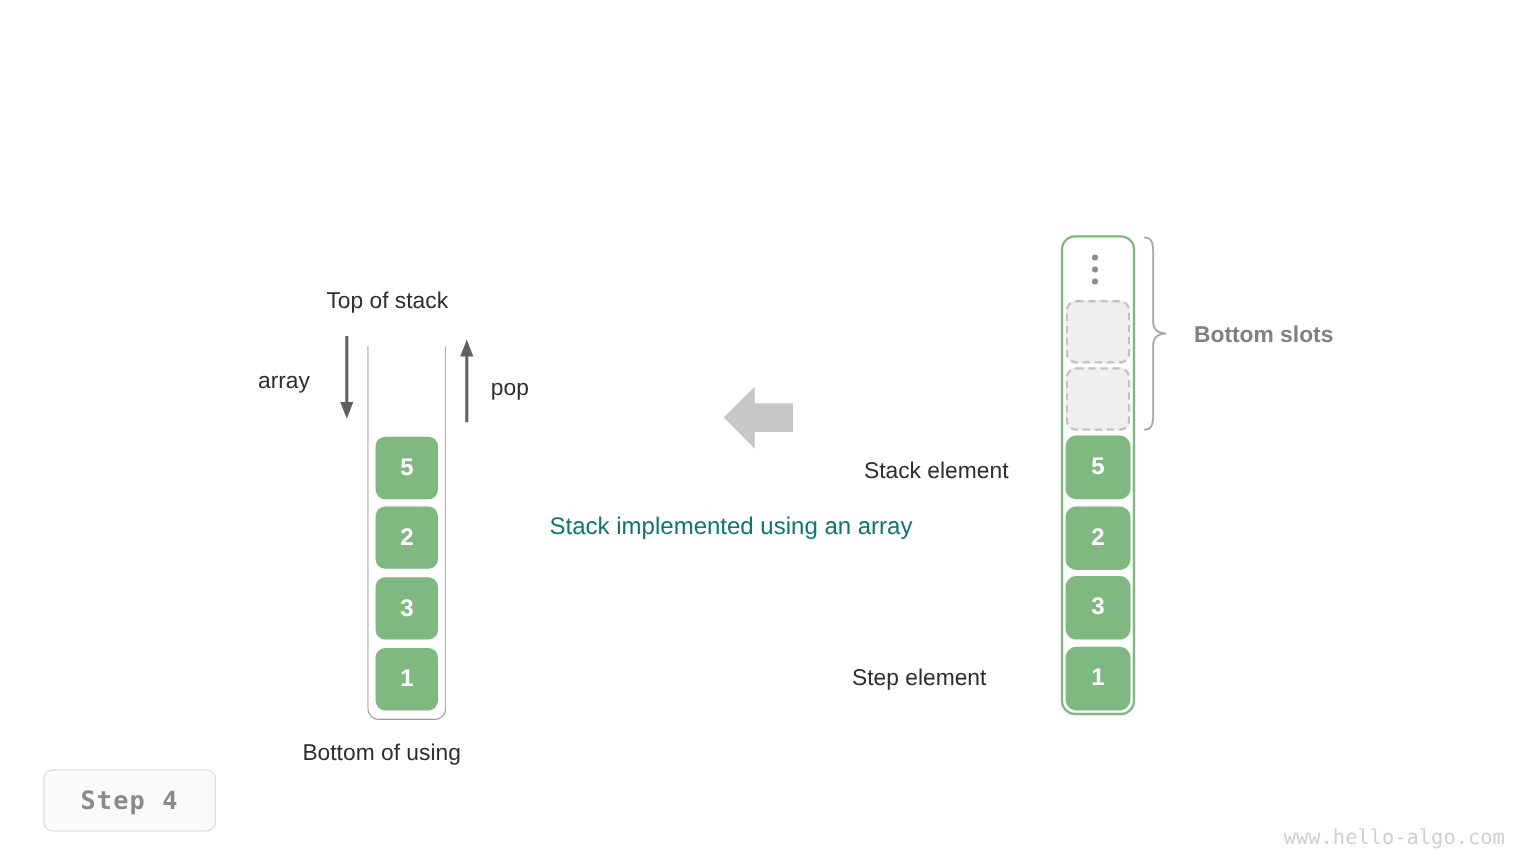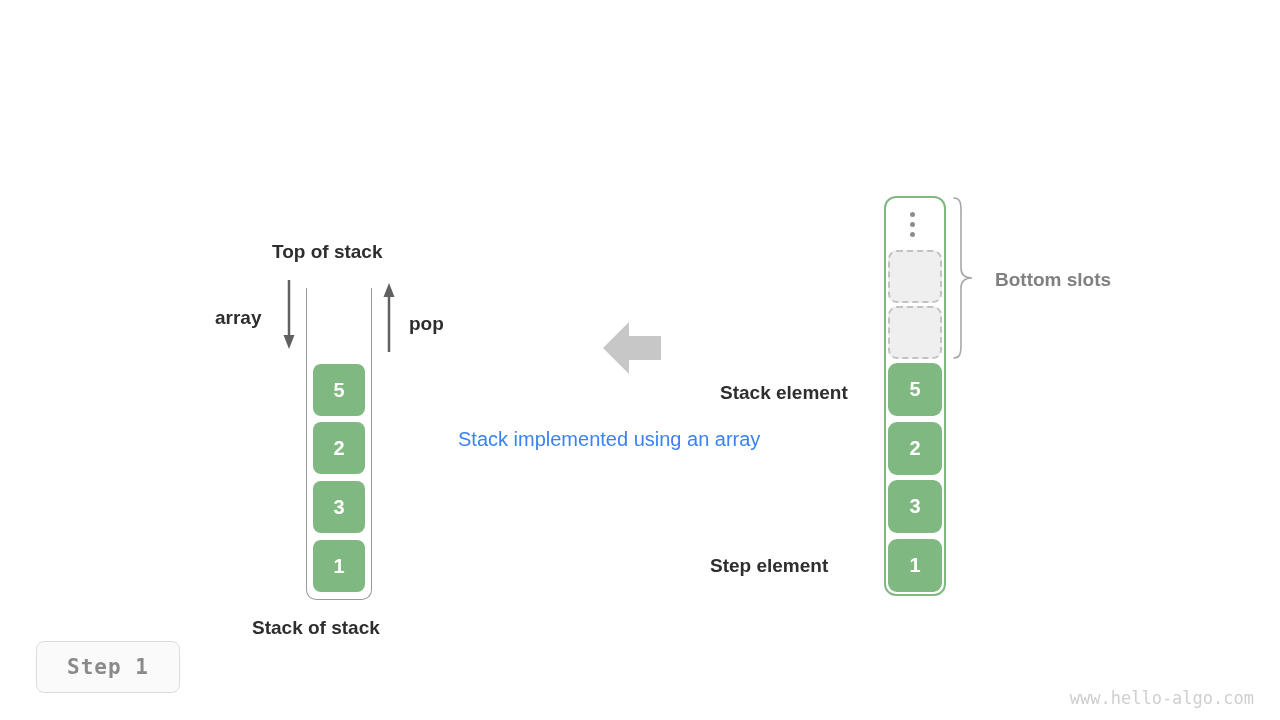--- a/index.html
+++ b/index.html
@@ -17,35 +17,35 @@
   .canvas {
     position: absolute;
     left: 0; top: 0;
     width: 1280px;
     height: 720px;
   }
 
   
   .label-bold {
     position: absolute;
-    font-weight: bold;
+    font-weight: normal;
     color: #2e2e2e;
     font-size: 19px;
     white-space: nowrap;
   }
   .label-gray-bold {
     position: absolute;
     font-weight: bold;
     color: #808080;
     font-size: 19px;
     white-space: nowrap;
   }
   .caption {
     position: absolute;
-    color: #3b82f6;
+    color: #0f766e;
     font-size: 20px;
     white-space: nowrap;
     font-weight: normal;
   }
 
   
   #stack-container {
     position: absolute;
     left: 306px;
     top: 288px;
@@ -215,21 +215,21 @@
     </svg>
   </div>
 
   <div id="stack-container"></div>
 
   <div class="stack-cell" style="top:364px;">5</div>
   <div class="stack-cell" style="top:422px;">2</div>
   <div class="stack-cell" style="top:481px;">3</div>
   <div class="stack-cell" style="top:540px;">1</div>
 
-  <div class="label-bold" style="left:252px; top:617px;">Stack of stack</div>
+  <div class="label-bold" style="left:252px; top:617px;">Bottom of using</div>
 
   <div id="flow-arrow">
     <svg width="58" height="52" viewBox="0 0 58 52">
       <polygon points="0,26 26,0 26,14 58,14 58,38 26,38 26,52" fill="#c7c7c7"></polygon>
     </svg>
   </div>
 
   <div class="caption" style="left:458px; top:428px;">Stack implemented using an array</div>
 
   <div id="array-container"></div>
@@ -254,18 +254,18 @@
     </svg>
   </div>
 
   <div class="label-gray-bold" style="left:995px; top:269px;">Bottom slots</div>
 
   <div class="label-bold" style="left:720px; top:382px;">Stack element</div>
 
   <div class="label-bold" style="left:710px; top:555px;">Step element</div>
 
   <div id="step-badge">
-    <span>Step 1</span>
+    <span>Step 4</span>
   </div>
 
   <div id="watermark">www.hello-algo.com</div>
 
 </div>
 
 </body></html>

